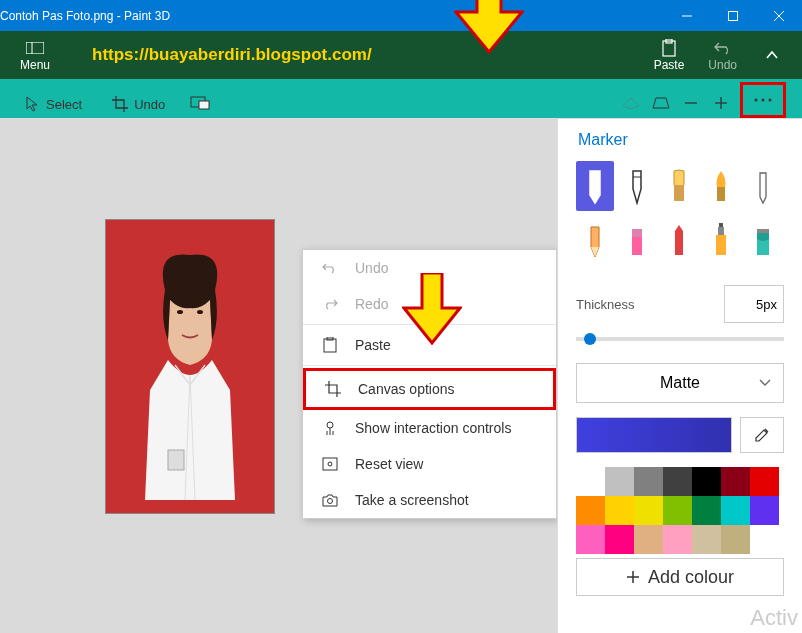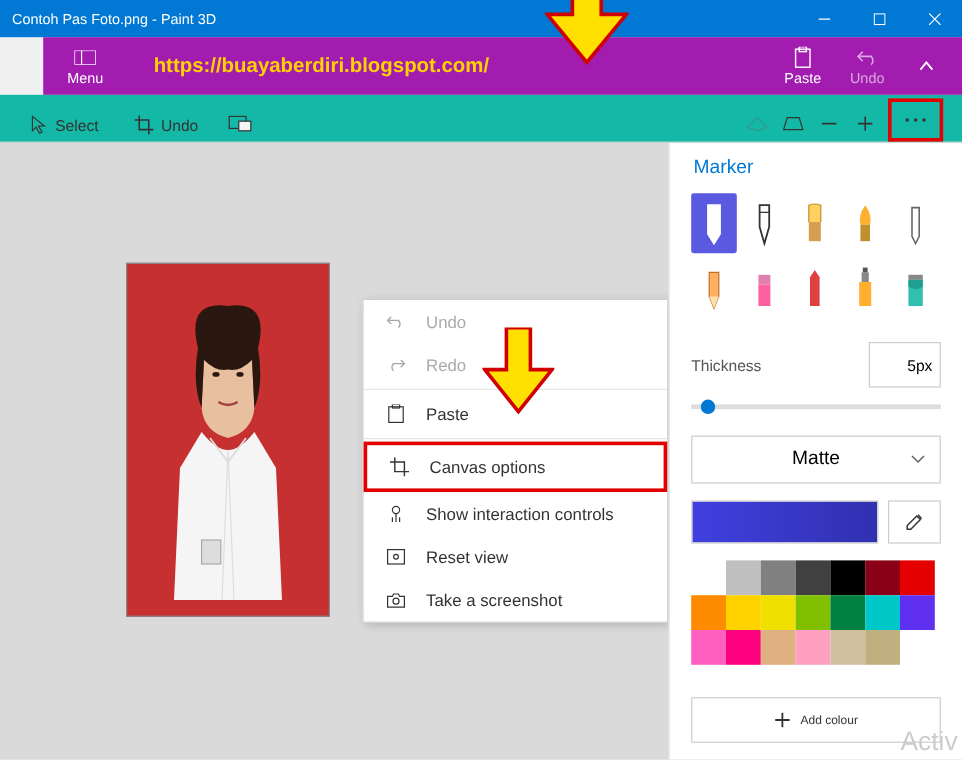--- a/index.html
+++ b/index.html
@@ -1,24 +1,24 @@
 <!DOCTYPE html>
 <html><head>
   <meta charset="utf-8">
   <style>
     * { margin: 0; padding: 0; box-sizing: border-box; font-family: 'Segoe UI', sans-serif; }
     body { width: 802px; height: 633px; overflow: hidden; background: #f0f0f0; }
     
     .titlebar { height: 31px; background: #0078d4; display: flex; align-items: center; color: white; }
-    .titlebar-text { font-size: 12px; padding-left: 10px; flex: 1; }
+    .titlebar-text { font-size: 12px; flex: 1; }
     .win-controls { display: flex; height: 100%; }
     .win-btn { width: 46px; height: 100%; display: flex; align-items: center; justify-content: center; cursor: pointer; }
     .win-btn svg { width: 10px; height: 10px; }
     
-    .menubar { height: 48px; background: #a21caf; display: flex; align-items: center; padding: 0 8px; position: relative; margin-left: 36px; }
+    .menubar { height: 48px; background: #14532d; display: flex; align-items: center; padding: 0 8px; position: relative; }
     .menu-item { color: white; display: flex; flex-direction: column; align-items: center; padding: 4px 12px; cursor: pointer; font-size: 12px; }
     .menu-item .ico { height: 20px; display: flex; align-items: center; }
     .watermark { color: #ffd200; font-weight: bold; font-size: 17px; margin-left: 30px; }
     .menu-right { margin-left: auto; display: flex; }
     .chevron-box { width: 45px; display: flex; align-items: center; justify-content: center; color: white; }
     
     .toolbar { height: 40px; background: #14b8a6; border-bottom: 1px solid #ddd; display: flex; align-items: flex-end; padding: 0 16px; }
     .tool-item { display: flex; align-items: center; padding: 6px 10px; cursor: pointer; color: #333; font-size: 13px; gap: 6px; }
     .tool-ico { width: 30px; height: 30px; display: flex; align-items: center; justify-content: center; cursor: pointer; }
     .more-btn { border: 3px solid #e40000; width: 46px; height: 36px; display: flex; align-items: center; justify-content: center; margin-left: 4px; }
@@ -45,21 +45,21 @@
     .thick-val { width: 60px; height: 38px; border: 1px solid #ccc; text-align: right; padding: 2px 6px; font-size: 13px; }
     .slider { width: 100%; height: 4px; background: #ddd; position: relative; margin-bottom: 22px; }
     .slider-thumb { position: absolute; left: 4%; top: -4px; width: 12px; height: 12px; background: #0078d4; border-radius: 50%; }
     .finish-select { width: 100%; height: 40px; border: 1px solid #ccc; display: flex; align-items: center; justify-content: center; margin-bottom: 14px; cursor: pointer; position: relative; }
     .finish-select .chv { position: absolute; right: 12px; }
     .color-row { display: flex; gap: 8px; margin-bottom: 14px; }
     .current-color { flex: 1; height: 36px; background: linear-gradient(to right, #4040e0, #3030b0); border: 1px solid #ccc; }
     .eyedrop { width: 44px; height: 36px; border: 1px solid #ccc; display: flex; align-items: center; justify-content: center; cursor: pointer; }
     .palette { display: flex; flex-wrap: wrap; }
     .swatch { width: 29px; height: 29px; cursor: pointer; }
-    .add-color { width: 100%; height: 38px; border: 1px solid #ccc; margin-top: 27px; display: flex; align-items: center; justify-content: center; gap: 8px; cursor: pointer; font-size: 10px; color: #333; }
+    .add-color { width: 100%; height: 38px; border: 1px solid #ccc; margin-top: 4px; display: flex; align-items: center; justify-content: center; gap: 8px; cursor: pointer; font-size: 18px; color: #333; }
     
     .arrow-down { position: absolute; z-index: 50; }
     .arrow-top { left: 454px; top: -30px; }
     .arrow-mid { left: 402px; top: 154px; }
     .activate { position: absolute; right: 4px; bottom: 2px; color: #ccc; font-size: 22px; }
   </style>
 </head>
 <body>
 
 <div class="titlebar">

